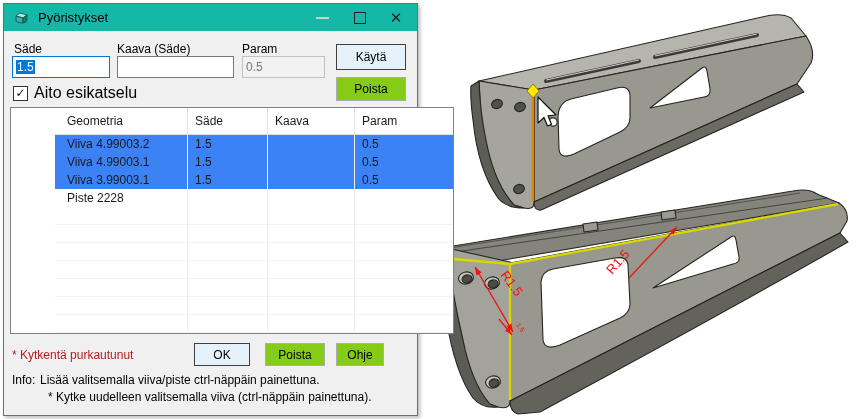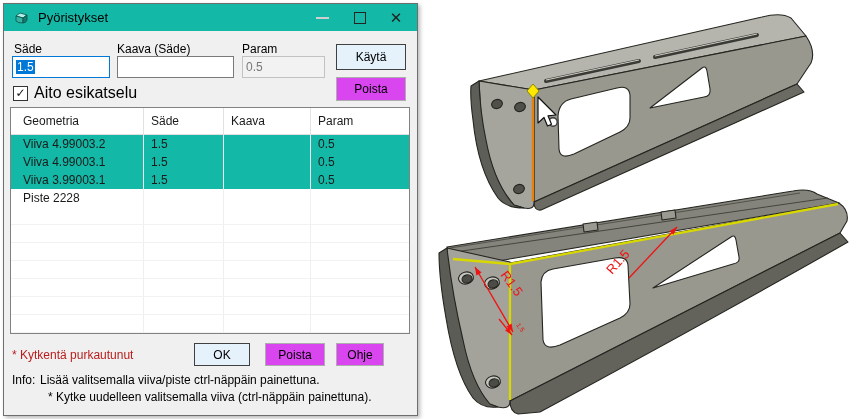--- a/index.html
+++ b/index.html
@@ -25,38 +25,38 @@
   .cls-glyph{font-size:15px;color:#222;line-height:1;}
   .content{position:relative;height:382px;font-size:12px;color:#000;}
 
   .flabel{position:absolute;font-size:12px;color:#000;}
   .tbox{position:absolute;height:20px;background:#fff;border:1px solid #7a7a7a;
         font-size:12px;display:flex;align-items:center;padding-left:3px;}
   .tbox.focused{border:1px solid #0078d7;}
   .tbox.disabled{background:#f2f2f2;border:1px solid #c2c2c2;color:#787878;}
   .selected-text{background:#0078d7;color:#fff;padding:0 1px;}
 
-  .btn{position:absolute;background:#d946ef;border:1px solid #adadad;font-size:12px;
+  .btn{position:absolute;background:#84cc16;border:1px solid #adadad;font-size:12px;
        display:flex;align-items:center;justify-content:center;color:#000;}
   .btn.default{background:#e5f1fb;border:1px solid #404040;}
 
   .chkrow{position:absolute;display:flex;align-items:center;}
   .chkbox{width:13px;height:13px;background:#fff;border:1px solid #333;display:flex;
           align-items:center;justify-content:center;font-size:12px;font-weight:bold;color:#111;line-height:1;}
   .chklabel{margin-left:6px;font-size:16px;}
 
   
   .gtable{position:absolute;left:6px;top:76px;width:398px;height:225px;background:#fff;
-          border:1px solid #828282;overflow:hidden;}
+          border:1px solid #828282;overflow:hidden;padding-left:44px;}
   .thead{display:grid;grid-template-columns:133px 80px 87px 1fr;height:26px;border-bottom:1px solid #e0e0e0;}
   .thcell{display:flex;align-items:center;padding-left:7px;font-size:12px;color:#1a1a1a;border-right:1px solid #e2e2e2;}
   .thcell:first-child{padding-left:12px;}
   .thcell:last-child{border-right:none;}
   .trow{display:grid;grid-template-columns:133px 80px 87px 1fr;height:18px;}
-  .trow.sel{background:#14b8a6;}
+  .trow.sel{background:#3b82f6;}
   .trow.empty .tcell{border-bottom:1px solid #f2f2f2;}
   .tcell{display:flex;align-items:center;padding-left:7px;font-size:12px;color:#1a1a1a;border-right:1px solid #efefef;}
   .tcell:first-child{padding-left:12px;}
   .tcell:last-child{border-right:none;}
 
   .statusnote{position:absolute;left:8px;top:317px;font-size:12px;color:#b91c1c;}
   .inforow{position:absolute;left:8px;top:342px;font-size:12px;color:#000;}
   .infoline2{position:absolute;left:44px;top:359px;font-size:12px;color:#000;}
   .infoline1{position:absolute;left:36px;top:342px;font-size:12px;color:#000;}
 </style>

